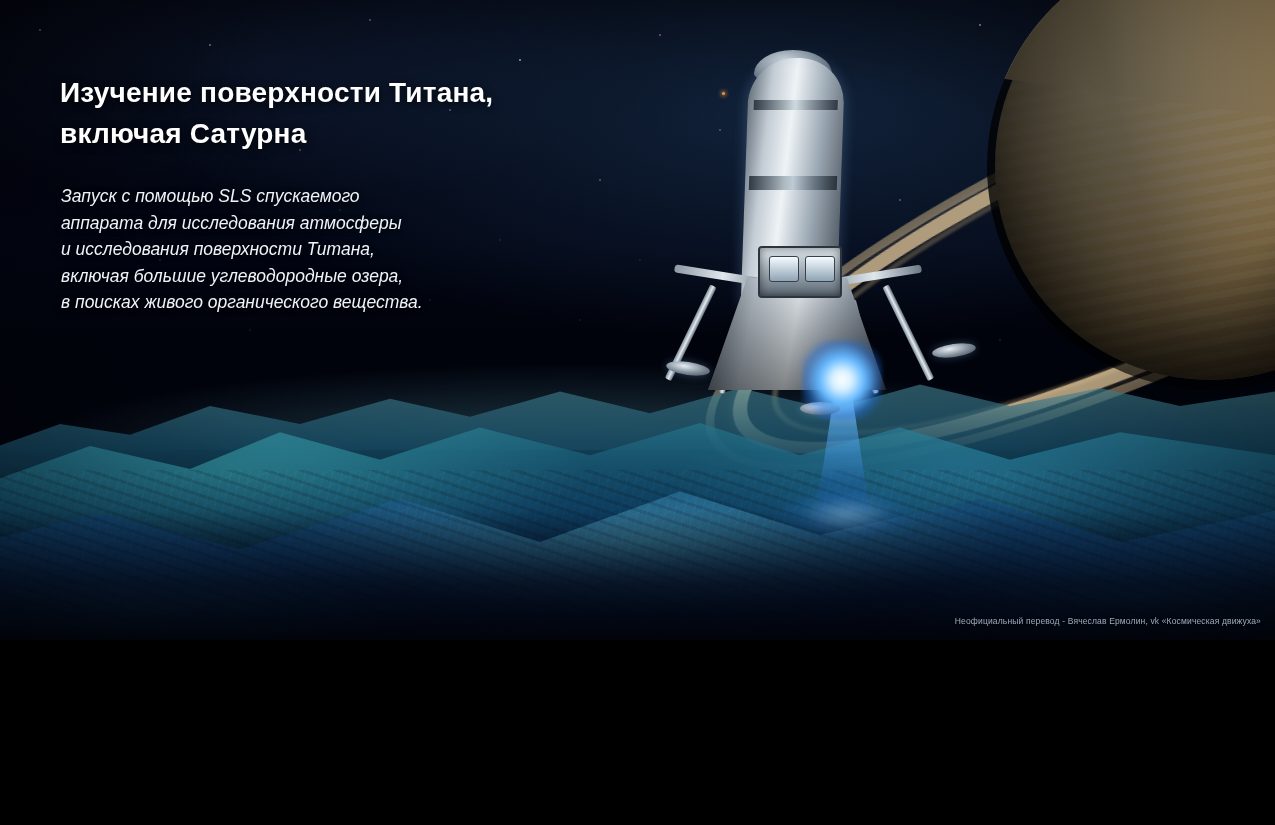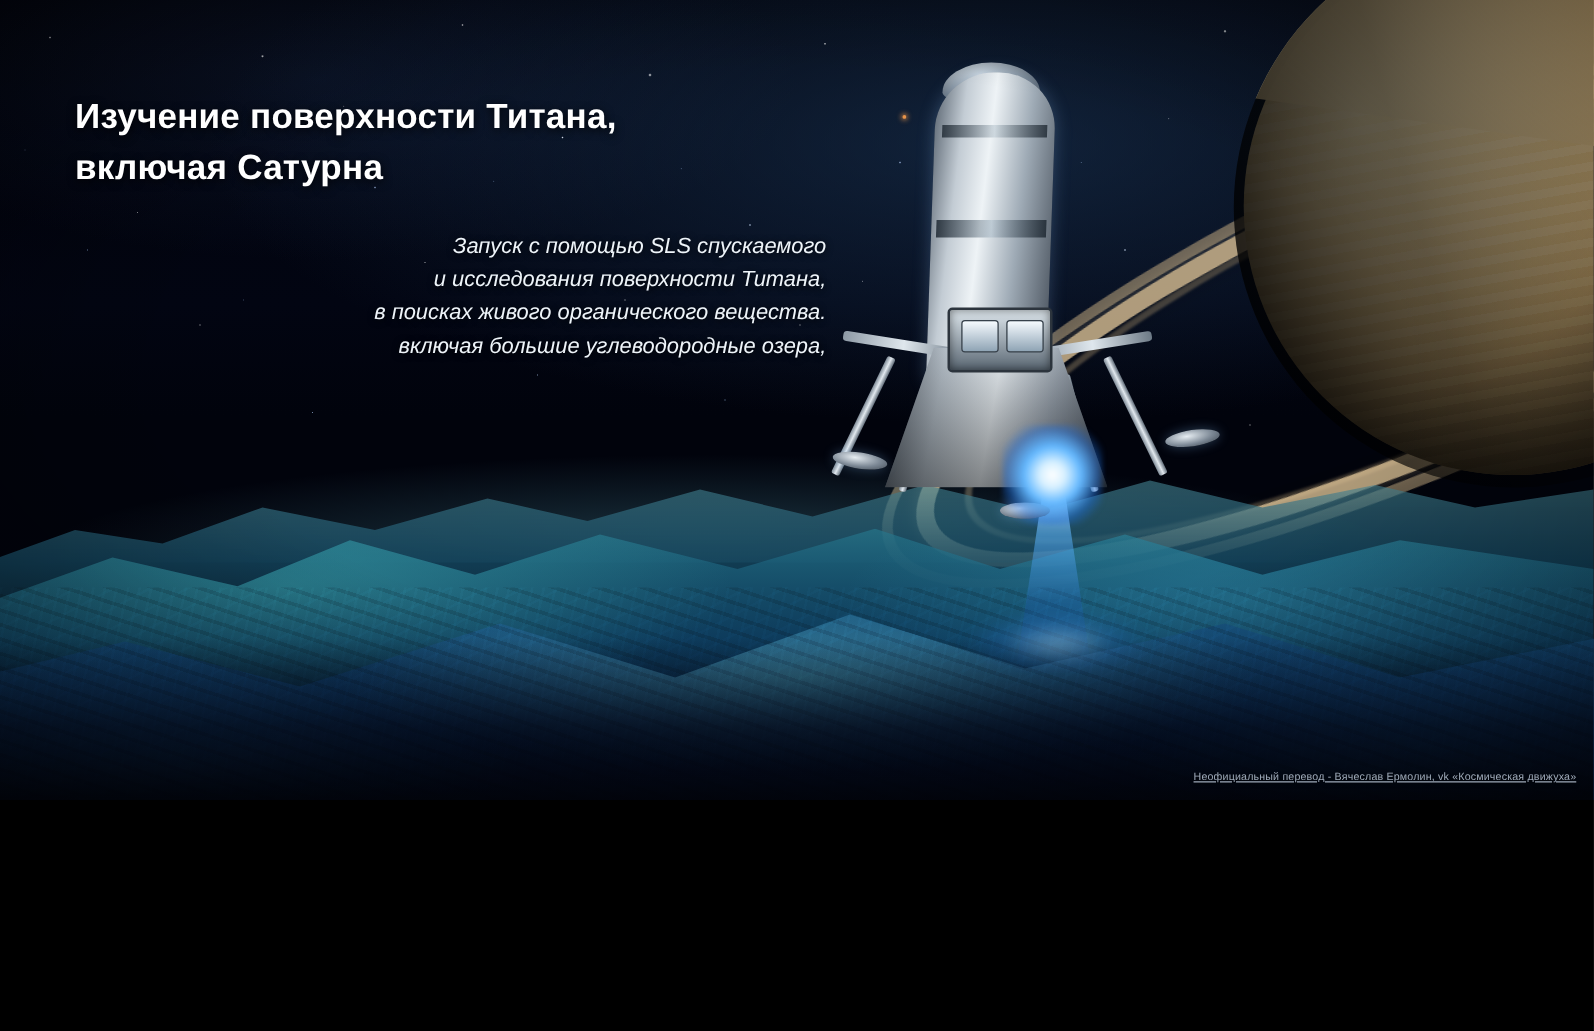--- a/index.html
+++ b/index.html
@@ -286,29 +286,27 @@
     color:#ffffff;
     font-size:28px; font-weight:bold; line-height:41px;
     letter-spacing:.2px;
     text-shadow:0 2px 8px rgba(0,0,0,.85);
   }
   .subtext {
     position:absolute; left:61px; top:183px; width:600px;
     color:#eef4f9;
     font-size:17.5px; font-style:italic; line-height:26.5px;
     text-shadow:0 1px 6px rgba(0,0,0,.9);
-    text-align:right;
   }
   .subtext .ln { display:block; white-space:nowrap; }
   .credit {
     position:absolute; right:14px; bottom:14px;
     color:#b9c6d6; font-size:8.5px; letter-spacing:.15px;
     text-shadow:0 1px 3px rgba(0,0,0,.9);
     opacity:.85;
-    text-decoration:underline;
   }
 </style>
 </head>
 <body>
 
 <div id="poster">
 
   <div class="space"></div>
   <div class="stars"></div>
   <div class="stars2"></div>
@@ -357,20 +355,21 @@
   <div class="foreground-dark"></div>
   <div class="vignette"></div>
 
   <div class="headline">
     <span>Изучение поверхности Титана,</span><br>
     <span>включая Сатурна</span>
   </div>
 
   <div class="subtext">
     <span class="ln">Запуск с помощью SLS спускаемого</span>
+    <span class="ln">аппарата для исследования атмосферы</span>
     <span class="ln">и исследования поверхности Титана,</span>
+    <span class="ln">включая большие углеводородные озера,</span>
     <span class="ln">в поисках живого органического вещества.</span>
-    <span class="ln">включая большие углеводородные озера,</span>
   </div>
 
   <div class="credit">Неофициальный перевод - Вячеслав Ермолин, vk «Космическая движуха»</div>
 
 </div>
 
 </body></html>

